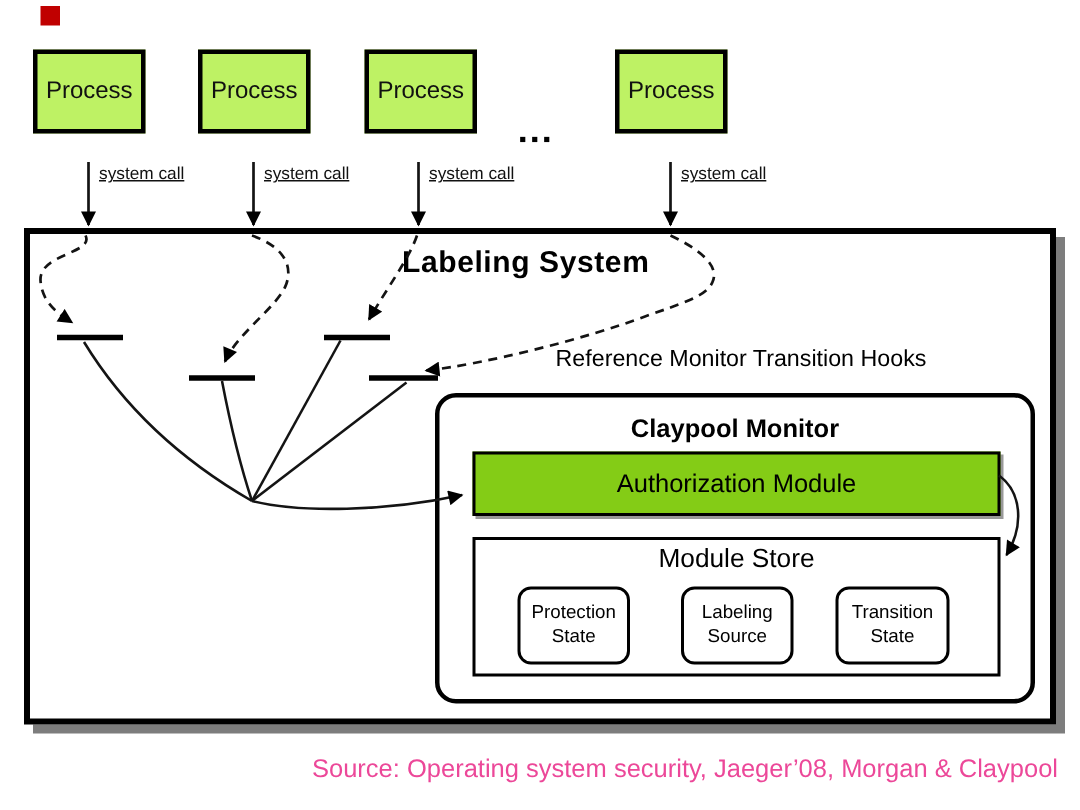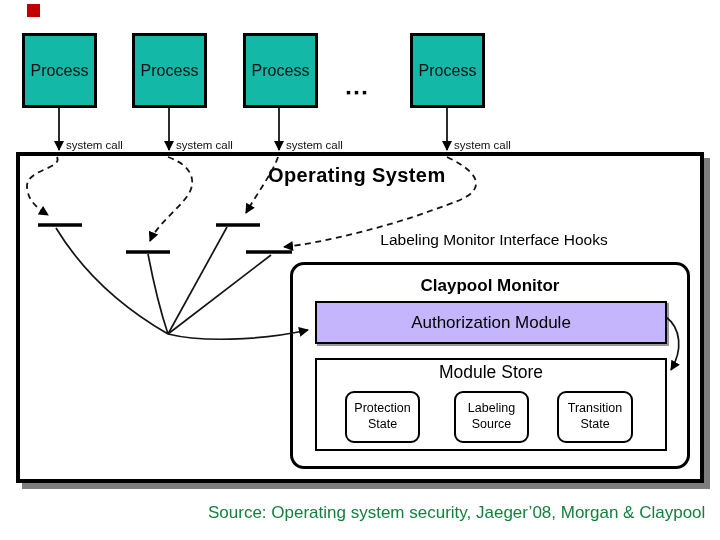--- a/index.html
+++ b/index.html
@@ -7,28 +7,28 @@
     width:720px; height:540px; background:#ffffff; position:relative;
     overflow:hidden; font-family:"Liberation Sans", sans-serif; color:#000;
   }
   .abs { position:absolute; }
 
   
   .red-square { left:27px; top:4px; width:13px; height:13px; background:#c00000; }
 
   
   .process-box {
-    top:33px; width:75px; height:75px; box-sizing:border-box;
-    border:3px solid #000; background:#14b8a6;
+    top:33px; width:75px; height:56px; box-sizing:border-box;
+    border:3px solid #000; background:#bef264;
     display:flex; align-items:center; justify-content:center;
     font-size:16px; color:#111;
   }
   .pb1 { left:22px; } .pb2 { left:132px; } .pb3 { left:243px; } .pb4 { left:410px; }
 
-  .syscall-label { top:139px; font-size:11.5px; color:#111; white-space:nowrap; }
+  .syscall-label { top:110px; font-size:11.5px; color:#111; white-space:nowrap;text-decoration:underline; }
   .sc1 { left:66px; } .sc2 { left:176px; } .sc3 { left:286px; } .sc4 { left:454px; }
 
   .ellipsis { left:346px; top:84px; font-size:14px; letter-spacing:3px; color:#000; }
 
   
   .os-box {
     left:16px; top:152px; width:688px; height:331px; box-sizing:border-box;
     border:4px solid #000; background:#fff; box-shadow:6px 6px 0 #7d7d7d;
   }
   .os-title {
@@ -44,40 +44,40 @@
   .rm-box {
     left:290px; top:262px; width:400px; height:207px; box-sizing:border-box;
     border:3px solid #000; border-radius:14px; background:#fff;
   }
   .rm-title {
     left:290px; top:276px; width:400px; text-align:center;
     font-size:17px; font-weight:bold;
   }
   .auth-box {
     left:315px; top:301px; width:352px; height:43px; box-sizing:border-box;
-    border:2px solid #000; background:#c4b5fd; box-shadow:2px 2px 0 #999;
+    border:2px solid #000; background:#84cc16; box-shadow:2px 2px 0 #999;
     display:flex; align-items:center; justify-content:center; font-size:17px;
   }
   .policy-box {
     left:315px; top:358px; width:352px; height:93px; box-sizing:border-box;
     border:2px solid #000; background:#fff;
   }
   .policy-title {
     left:315px; top:362px; width:352px; text-align:center; font-size:17.5px;
   }
   .state-box {
     top:391px; width:75px; height:52px; box-sizing:border-box;
     border:2px solid #000; border-radius:9px; background:#fff;
     display:flex; align-items:center; justify-content:center;
     text-align:center; font-size:12.5px; line-height:1.25; padding:2px;
   }
   .st1 { left:345px; } .st2 { left:454px; } .st3 { left:557px; width:76px; }
 
   .citation {
-    left:208px; top:503px; font-size:17px; color:#15803d; white-space:nowrap;
+    left:208px; top:503px; font-size:17px; color:#ec4899; white-space:nowrap;
   }
 
   svg.overlay {
     position:absolute; left:0; top:0; width:720px; height:540px;
     pointer-events:none; z-index:5;
   }
   .solid-line { fill:none; stroke:#141414; stroke-width:1.7; }
   .dashed-line { fill:none; stroke:#141414; stroke-width:1.8; stroke-dasharray:6 4.5; }
   .hook-bar { stroke:#000; stroke-width:3.6; }
   .syscall-line { stroke:#141414; stroke-width:1.8; }
@@ -101,22 +101,22 @@
 </div>
 
 <div class="abs ellipsis">▪▪▪</div>
 
 <span class="abs syscall-label sc1">system call</span>
 <span class="abs syscall-label sc2">system call</span>
 <span class="abs syscall-label sc3">system call</span>
 <span class="abs syscall-label sc4">system call</span>
 
 <div class="abs os-box"></div>
-<span class="abs os-title">Operating System</span>
-<span class="abs hooks-label">Labeling Monitor Interface Hooks</span>
+<span class="abs os-title">Labeling System</span>
+<span class="abs hooks-label">Reference Monitor Transition Hooks</span>
 
 <div class="abs rm-box"></div>
 <span class="abs rm-title">Claypool Monitor</span>
 <div class="abs auth-box">
   <span>Authorization Module</span>
 </div>
 <div class="abs policy-box"></div>
 <span class="abs policy-title">Module Store</span>
 <div class="abs state-box st1">
   <span>Protection State</span>

